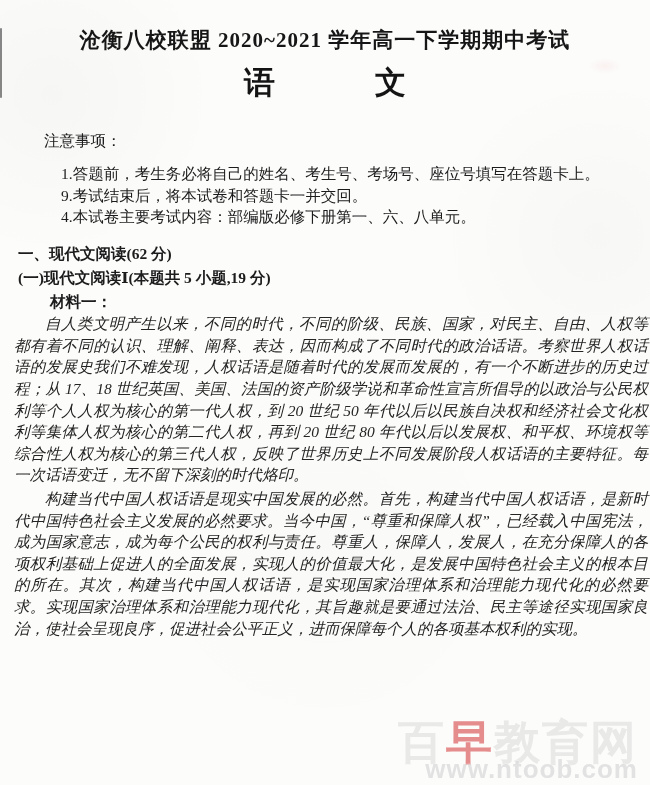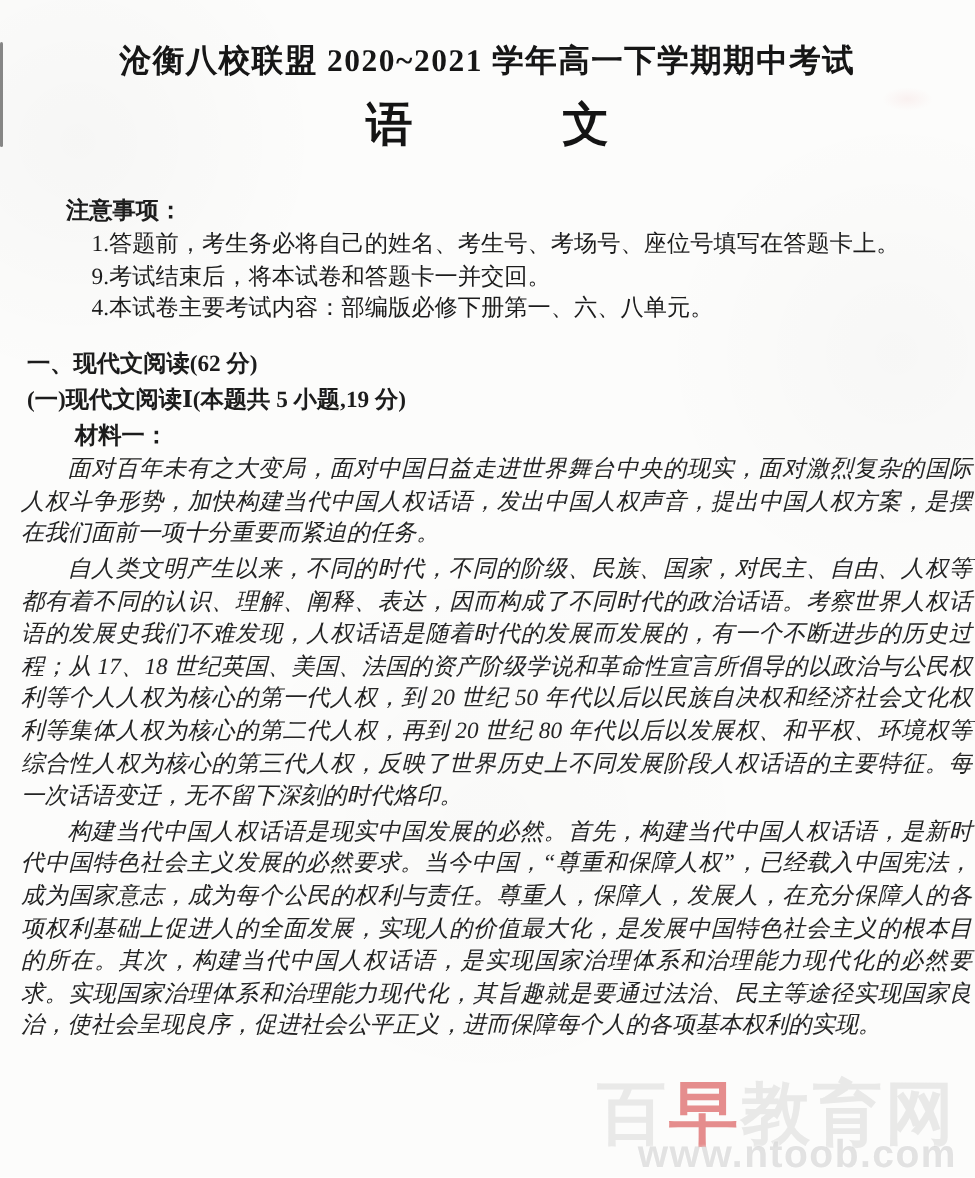--- a/index.html
+++ b/index.html
@@ -44,23 +44,23 @@
   }
   .subject .char + .char { margin-left: 100px; }
 
   .notice {
     margin: 26px 28px 0 30px;
     font-size: 15.5px;
     line-height: 21.8px;
     text-align: justify;
   }
   .notice-heading {
-    font-weight: bold;
+    font-weight: normal;
     margin-left: 14px;
-    margin-bottom: 0;
+    margin-bottom: 11px;
   }
   .notice-item {
     margin: 0;
     text-indent: 2em;
   }
 
   .exam-body {
     margin: 14px 2px 0 14px;
   }
   .section-heading {
@@ -149,21 +149,20 @@
     <div class="notice-heading">注意事项：</div>
     <p class="notice-item">1.答题前，考生务必将自己的姓名、考生号、考场号、座位号填写在答题卡上。</p>
     <p class="notice-item">9.考试结束后，将本试卷和答题卡一并交回。</p>
     <p class="notice-item">4.本试卷主要考试内容：部编版必修下册第一、六、八单元。</p>
   </div>
 
   <div class="exam-body">
     <div class="section-heading">一、现代文阅读(62 分)</div>
     <div class="subsection-heading">(一)现代文阅读Ⅰ(本题共 5 小题,19 分)</div>
     <div class="material-label">材料一：</div>
-    <p class="para">面对百年未有之大变局，面对中国日益走进世界舞台中央的现实，面对激烈复杂的国际人权斗争形势，加快构建当代中国人权话语，发出中国人权声音，提出中国人权方案，是摆在我们面前一项十分重要而紧迫的任务。</p>
     <p class="para">自人类文明产生以来，不同的时代，不同的阶级、民族、国家，对民主、自由、人权等都有着不同的认识、理解、阐释、表达，因而构成了不同时代的政治话语。考察世界人权话语的发展史我们不难发现，人权话语是随着时代的发展而发展的，有一个不断进步的历史过程；从 17、18 世纪英国、美国、法国的资产阶级学说和革命性宣言所倡导的以政治与公民权利等个人人权为核心的第一代人权，到 20 世纪 50 年代以后以民族自决权和经济社会文化权利等集体人权为核心的第二代人权，再到 20 世纪 80 年代以后以发展权、和平权、环境权等综合性人权为核心的第三代人权，反映了世界历史上不同发展阶段人权话语的主要特征。每一次话语变迁，无不留下深刻的时代烙印。</p>
     <p class="para">构建当代中国人权话语是现实中国发展的必然。首先，构建当代中国人权话语，是新时代中国特色社会主义发展的必然要求。当今中国，“尊重和保障人权”，已经载入中国宪法，成为国家意志，成为每个公民的权利与责任。尊重人，保障人，发展人，在充分保障人的各项权利基础上促进人的全面发展，实现人的价值最大化，是发展中国特色社会主义的根本目的所在。其次，构建当代中国人权话语，是实现国家治理体系和治理能力现代化的必然要求。实现国家治理体系和治理能力现代化，其旨趣就是要通过法治、民主等途径实现国家良治，使社会呈现良序，促进社会公平正义，进而保障每个人的各项基本权利的实现。</p>
   </div>
 
   <div class="watermark">
     <div class="wm-cn"><span class="wm-pale">百</span><span class="wm-red">早</span><span class="wm-pale">教育网</span></div>
     <div class="wm-url">www.ntoob.com</div>
   </div>
 
 </div>

